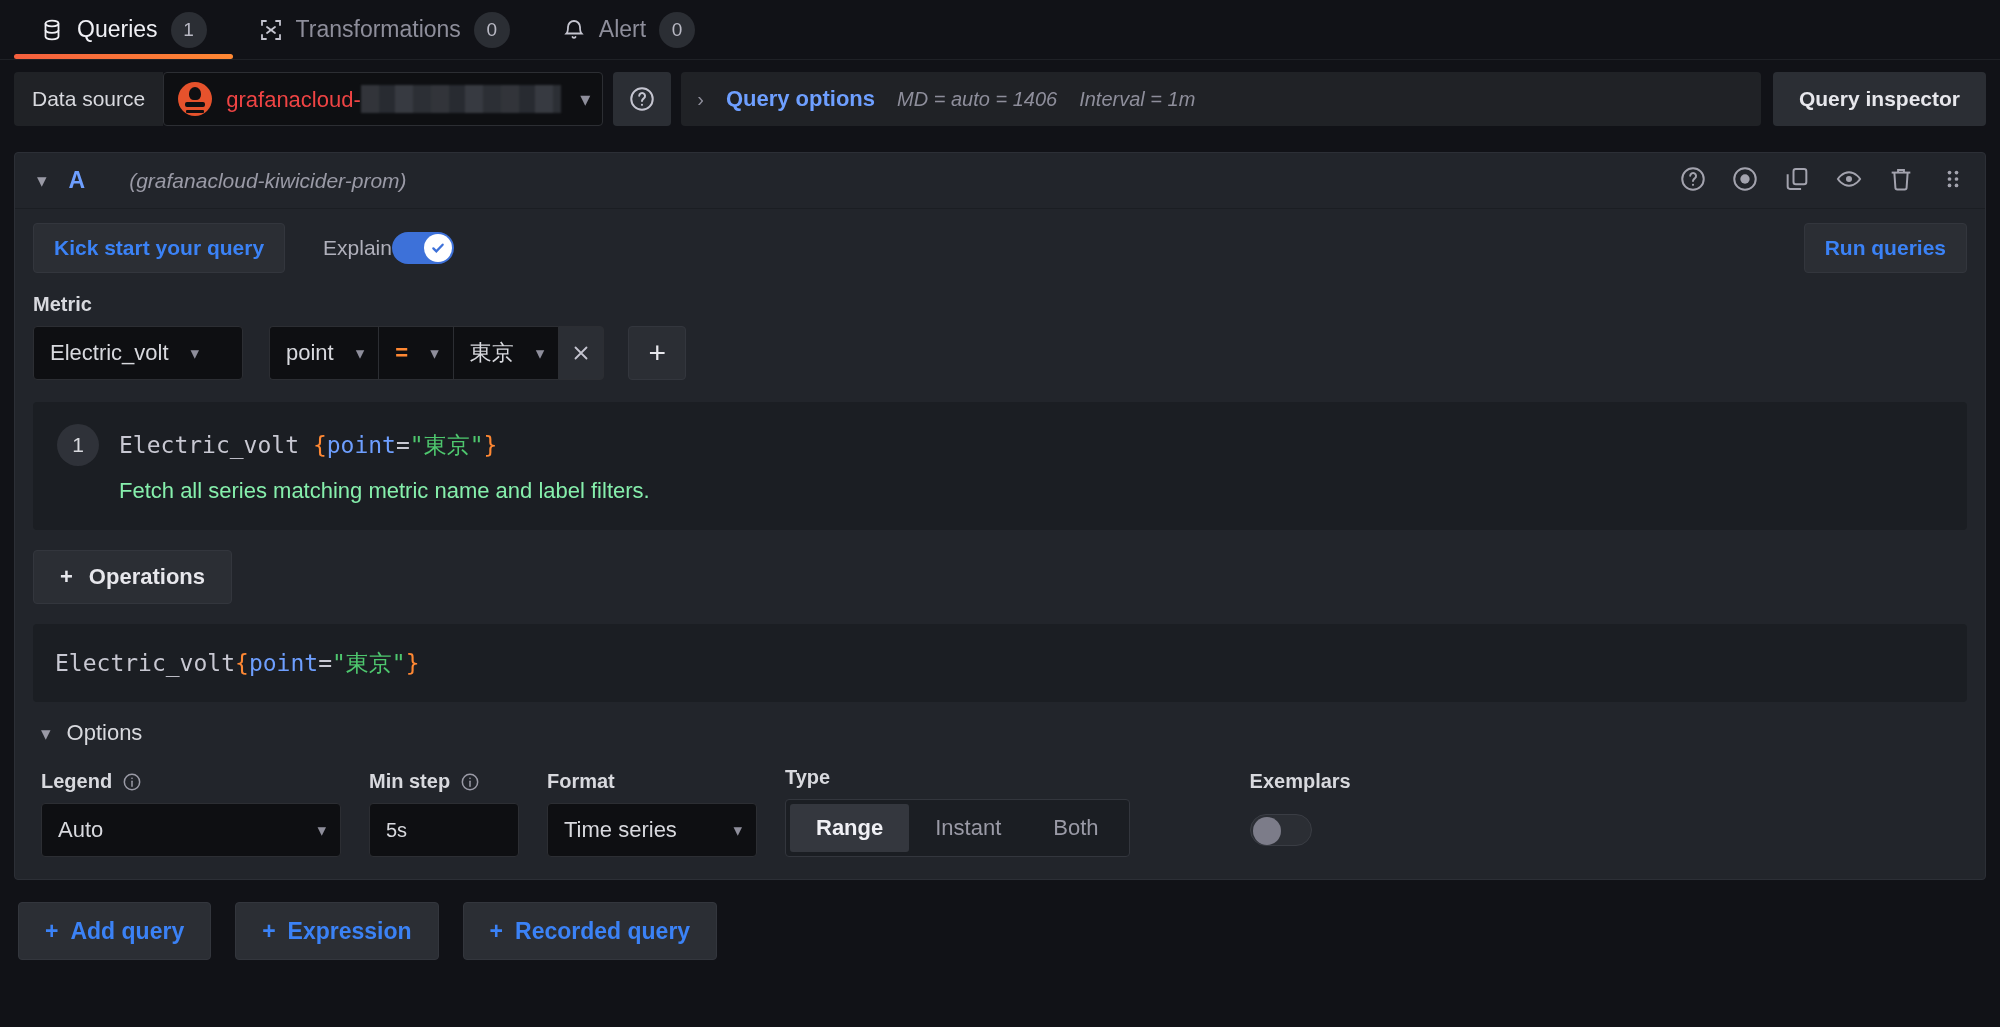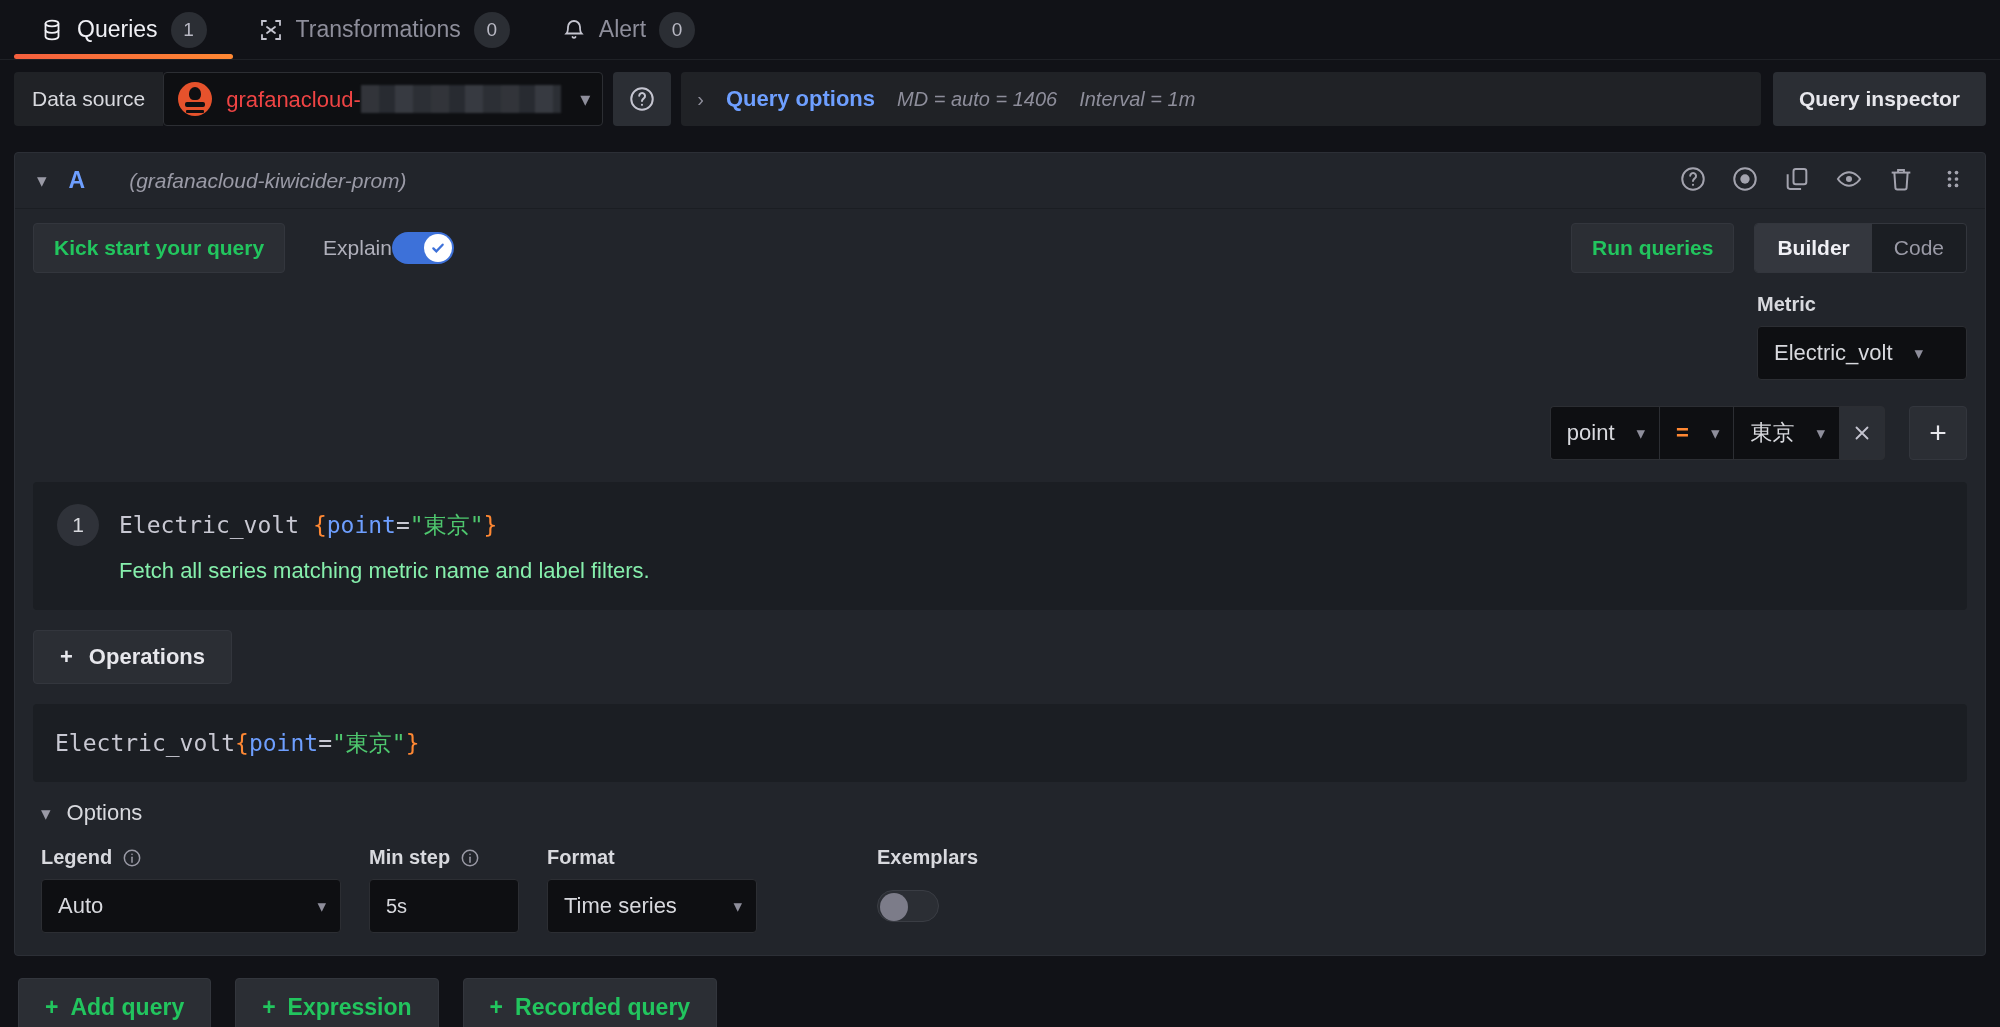--- a/index.html
+++ b/index.html
@@ -139,21 +139,21 @@
   .qhead-actions { margin-left: auto; display: flex; align-items: center; gap: 24px; }
   .qhead-actions .ico { color: #a3a3ae; cursor: pointer; display:block; }
 
   .toolsrow {
     display: flex; align-items: center;
     padding: 14px 18px;
     gap: 22px;
   }
   .btn-dark {
     background: #2b2e34; border: 1px solid #33363d;
-    border-radius: 4px; color: #22c55e;
+    border-radius: 4px; color: #3b82f6;
     font-size: 21px; font-weight: 600;
     height: 50px; padding: 0 20px;
     display: flex; align-items: center; gap: 12px;
     cursor: pointer;
   }
   .explain-wrap { display: flex; align-items: center; margin-left: 16px; }
   .explain-label { font-size: 21px; color: #b0b0bb; }
   .toggle {
     width: 62px; height: 32px; border-radius: 16px;
     background: #3d71d9; position: relative; cursor: pointer;
@@ -176,21 +176,21 @@
   .seg > div {
     height: 48px; padding: 0 22px;
     display: flex; align-items: center;
     font-size: 21px; color: #9a9aa6; cursor: pointer;
   }
   .seg > div.on { background: #34373e; color: #f0f0f5; font-weight: 600; }
 
   
   .builder {
     padding: 6px 18px 18px 18px;
-    display: flex; align-items: flex-end; gap: 26px; flex-direction: column;
+    display: flex; align-items: flex-end; gap: 26px;
   }
   .field-label { font-size: 20px; color: #d8d9de; font-weight: 600; margin-bottom: 10px; display:flex; align-items:center; gap:10px;}
   .select {
     background: #0e0f12; border: 1px solid #2c2e33; border-radius: 4px;
     height: 54px; display: flex; align-items: center; gap: 14px;
     padding: 0 14px 0 16px;
     font-size: 22px; color: #d8d9de; cursor: pointer;
   }
   .select .chev { color: #8e8e9b; font-size: 17px; margin-left: 8px; }
   .filters { display: flex; align-items: stretch; }
@@ -416,24 +416,20 @@
         <span class="knob">
           <svg viewBox="0 0 24 24" fill="none" stroke="currentColor" stroke-width="3.4" stroke-linecap="round">
             <path d="M5 12.5l4.5 4.5L19 7"></path>
           </svg>
         </span>
       </span>
     </div>
 
     <div class="toolsrow-right">
       <div class="btn-dark">Run queries</div>
-      <div class="seg">
-        <div class="on">Builder</div>
-        <div>Code</div>
-      </div>
     </div>
   </div>
 
   <div class="builder">
     <div>
       <div class="field-label">Metric</div>
       <div class="select" style="min-width:210px">
         <span>Electric_volt</span>
         <span class="chev">▾</span>
       </div>
@@ -520,20 +516,28 @@
       </div>
 
       <div class="opt">
         <div class="field-label">Format</div>
         <div class="select" style="width:210px">
           <span>Time series</span>
           <span class="chev" style="margin-left:auto">▾</span>
         </div>
       </div>
 
+      <div class="opt">
+        <div class="field-label">Type</div>
+        <div class="radio-group">
+          <div class="on">Range</div>
+          <div>Instant</div>
+          <div>Both</div>
+        </div>
+      </div>
 
       <div class="opt" style="margin-left:92px">
         <div class="field-label">Exemplars</div>
         <div style="height:54px;display:flex;align-items:center">
           <span class="toggle off">
             <span class="knob">
               
             </span>
           </span>
         </div>

